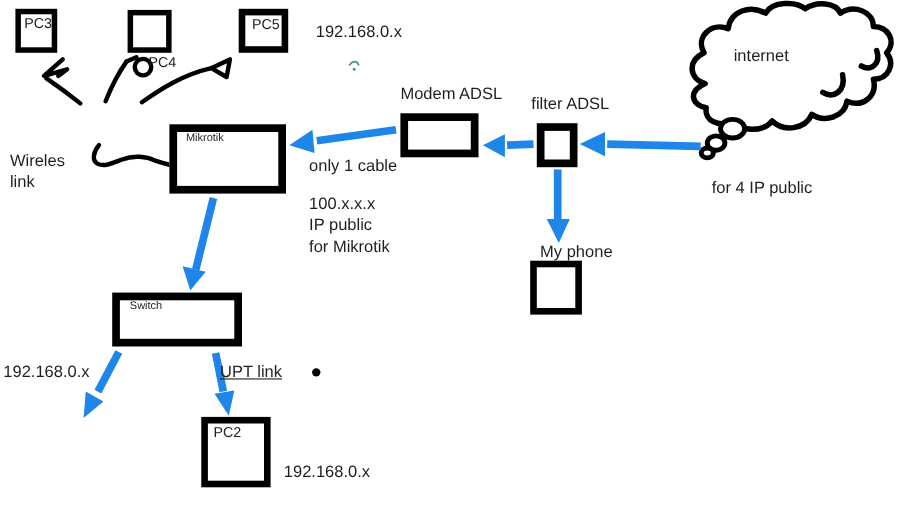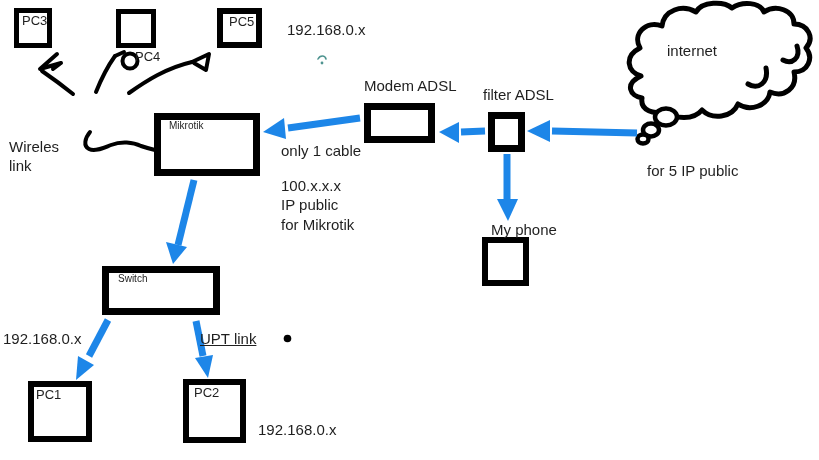--- a/index.html
+++ b/index.html
@@ -135,38 +135,35 @@
   </div>
   <div class="node" style="left:154px;top:113px;width:106px;height:63px;border-width:7px;">
     <span class="node-label big" style="padding-left:8px;">Mikrotik</span>
   </div>
   <div class="node" style="left:364px;top:103px;width:71px;height:40px;border-width:7px;"></div>
   <div class="node" style="left:488px;top:112px;width:37px;height:40px;border-width:7px;"></div>
   <div class="node" style="left:482px;top:237px;width:47px;height:49px;border-width:6px;"></div>
   <div class="node" style="left:102px;top:266px;width:118px;height:49px;border-width:7px;">
     <span class="node-label big" style="padding-left:9px;">Switch</span>
   </div>
-  <div class="node" style="left:28px;top:381px;width:64px;height:61px;border-width:6px;">
-    <span class="node-label" style="padding-left:2px;">PC1</span>
-  </div>
   <div class="node" style="left:183px;top:379px;width:63px;height:64px;border-width:6px;">
     <span class="node-label" style="padding-left:5px;">PC2</span>
   </div>
 
   <div class="ann" style="left:287px;top:20px;">192.168.0.x</div>
   <div class="ann" style="left:667px;top:41px;">internet</div>
   <div class="ann" style="left:364px;top:76px;">Modem ADSL</div>
   <div class="ann" style="left:483px;top:85px;">filter ADSL</div>
   <div class="ann" style="left:9px;top:137px;">
     <div>Wireles</div>
     <div>link</div>
   </div>
   <div class="ann" style="left:281px;top:141px;">only 1 cable</div>
   <div class="ann" style="left:281px;top:176px;">100.x.x.x</div>
   <div class="ann" style="left:281px;top:195px;">IP public</div>
   <div class="ann" style="left:281px;top:215px;">for Mikrotik</div>
-  <div class="ann" style="left:647px;top:161px;">for 5 IP public</div>
+  <div class="ann" style="left:647px;top:161px;">for 4 IP public</div>
   <div class="ann" style="left:491px;top:220px;">My phone</div>
   <div class="ann" style="left:3px;top:329px;">192.168.0.x</div>
   <div class="ann" style="left:200px;top:329px;text-decoration:underline;">UPT link</div>
   <div class="ann" style="left:258px;top:420px;">192.168.0.x</div>
 
 </div>
 
 </body></html>

